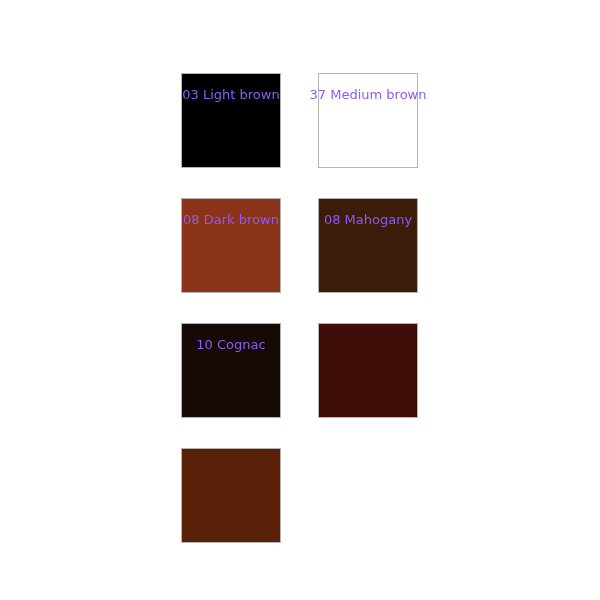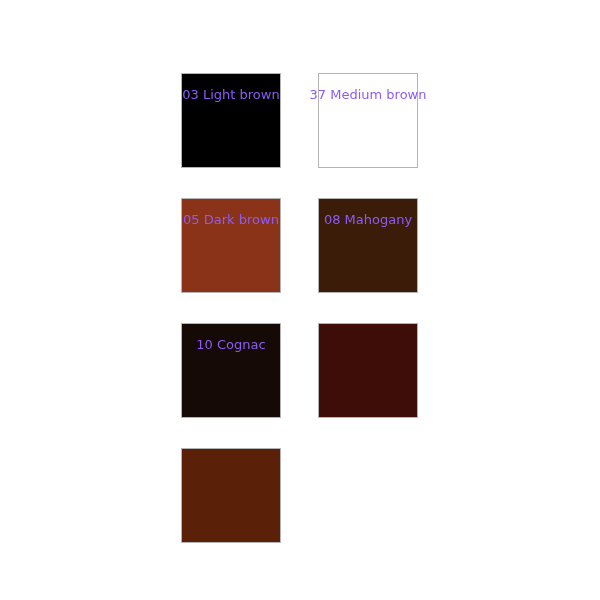--- a/index.html
+++ b/index.html
@@ -72,21 +72,21 @@
     <div class="swatch-label">03 Light brown</div>
     <div class="swatch-box" style="background-color: rgb(139, 51, 24); border-color: rgb(180, 180, 180);"></div>
   </div>
 
   <div class="swatch-cell col-2 row-2">
     <div class="swatch-label">37 Medium brown</div>
     <div class="swatch-box" style="background-color: rgb(58, 28, 8); border-color: rgb(180, 180, 180);"></div>
   </div>
 
   <div class="swatch-cell col-1 row-3">
-    <div class="swatch-label">05 Dark brown</div>
+    <div class="swatch-label">08 Dark brown</div>
     <div class="swatch-box" style="background-color: rgb(21, 10, 6); border-color: rgb(180, 180, 180);"></div>
   </div>
 
   <div class="swatch-cell col-2 row-3">
     <div class="swatch-label">08 Mahogany</div>
     <div class="swatch-box" style="background-color: rgb(62, 13, 8); border-color: rgb(180, 180, 180);"></div>
   </div>
 
   <div class="swatch-cell col-1 row-4">
     <div class="swatch-label">10 Cognac</div>

